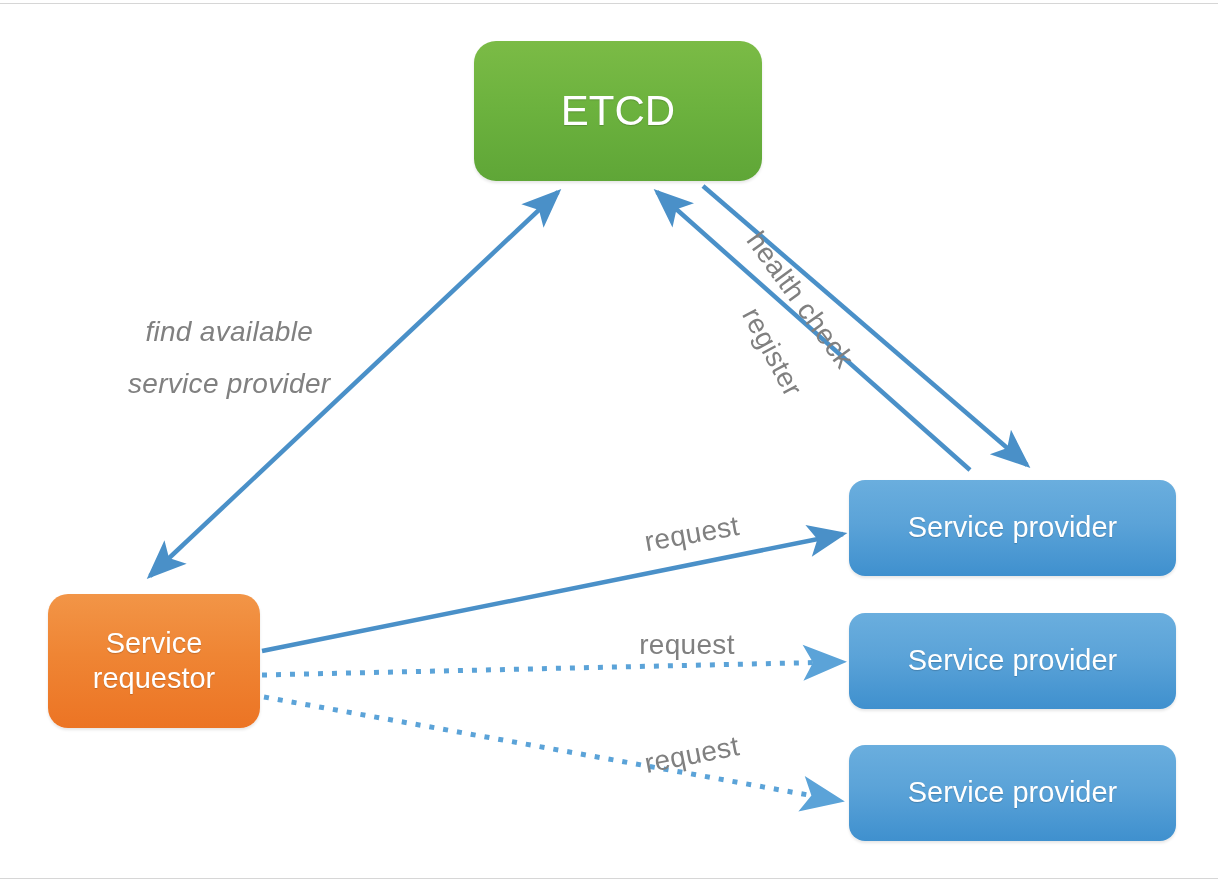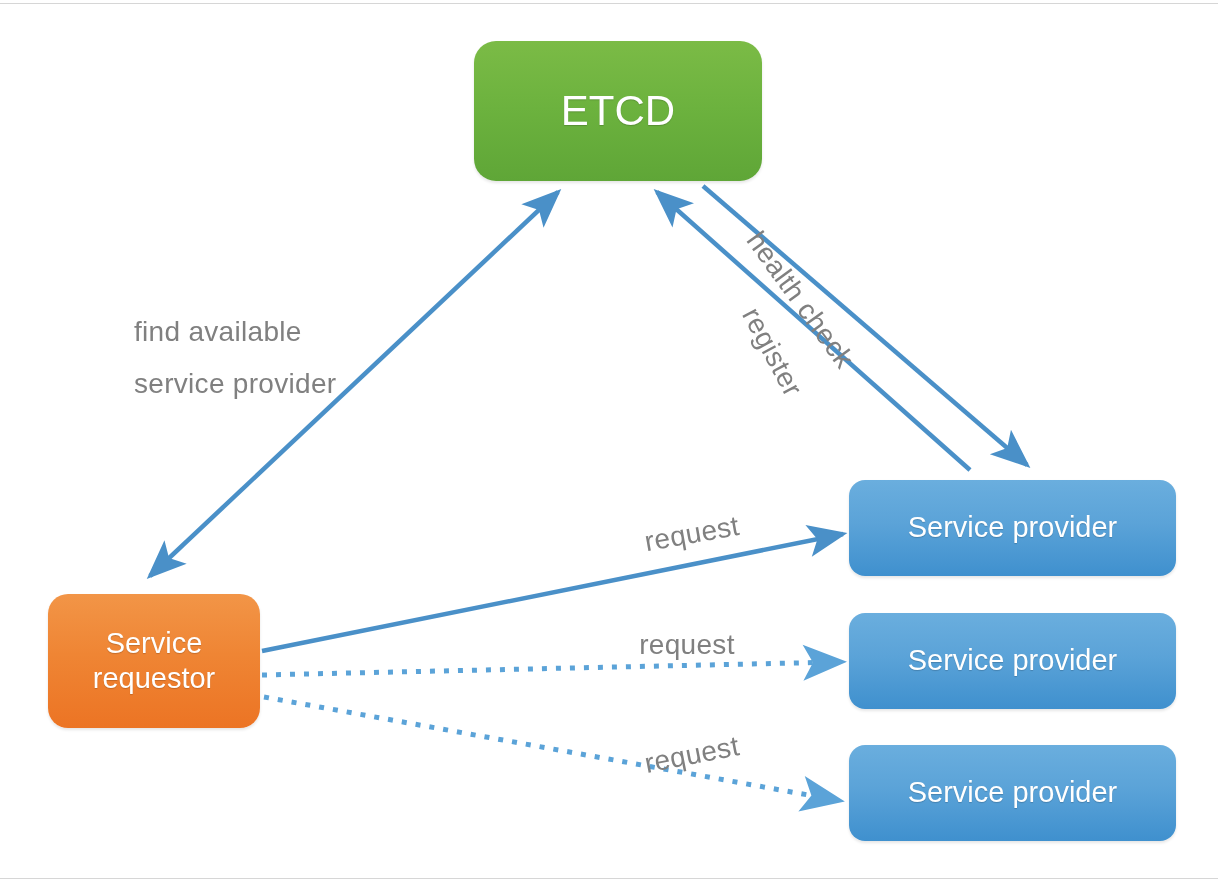--- a/index.html
+++ b/index.html
@@ -80,23 +80,25 @@
   .node-provider.p3 { top: 745px; }
 
   .edge-label {
     position: absolute;
     color: #808080;
     font-size: 28px;
     white-space: nowrap;
     letter-spacing: 0.3px;
   }
   .lbl-find {
-    left: 134px;
+    left: 128px;
     top: 306px;
     line-height: 1.85;
+    text-align: center;
+    font-style: italic;
   }
   .lbl-health {
     left: 800px;
     top: 300px;
     transform: translate(-50%, -50%) rotate(54deg);
     transform-origin: center center;
   }
   .lbl-register {
     left: 772px;
     top: 352px;

